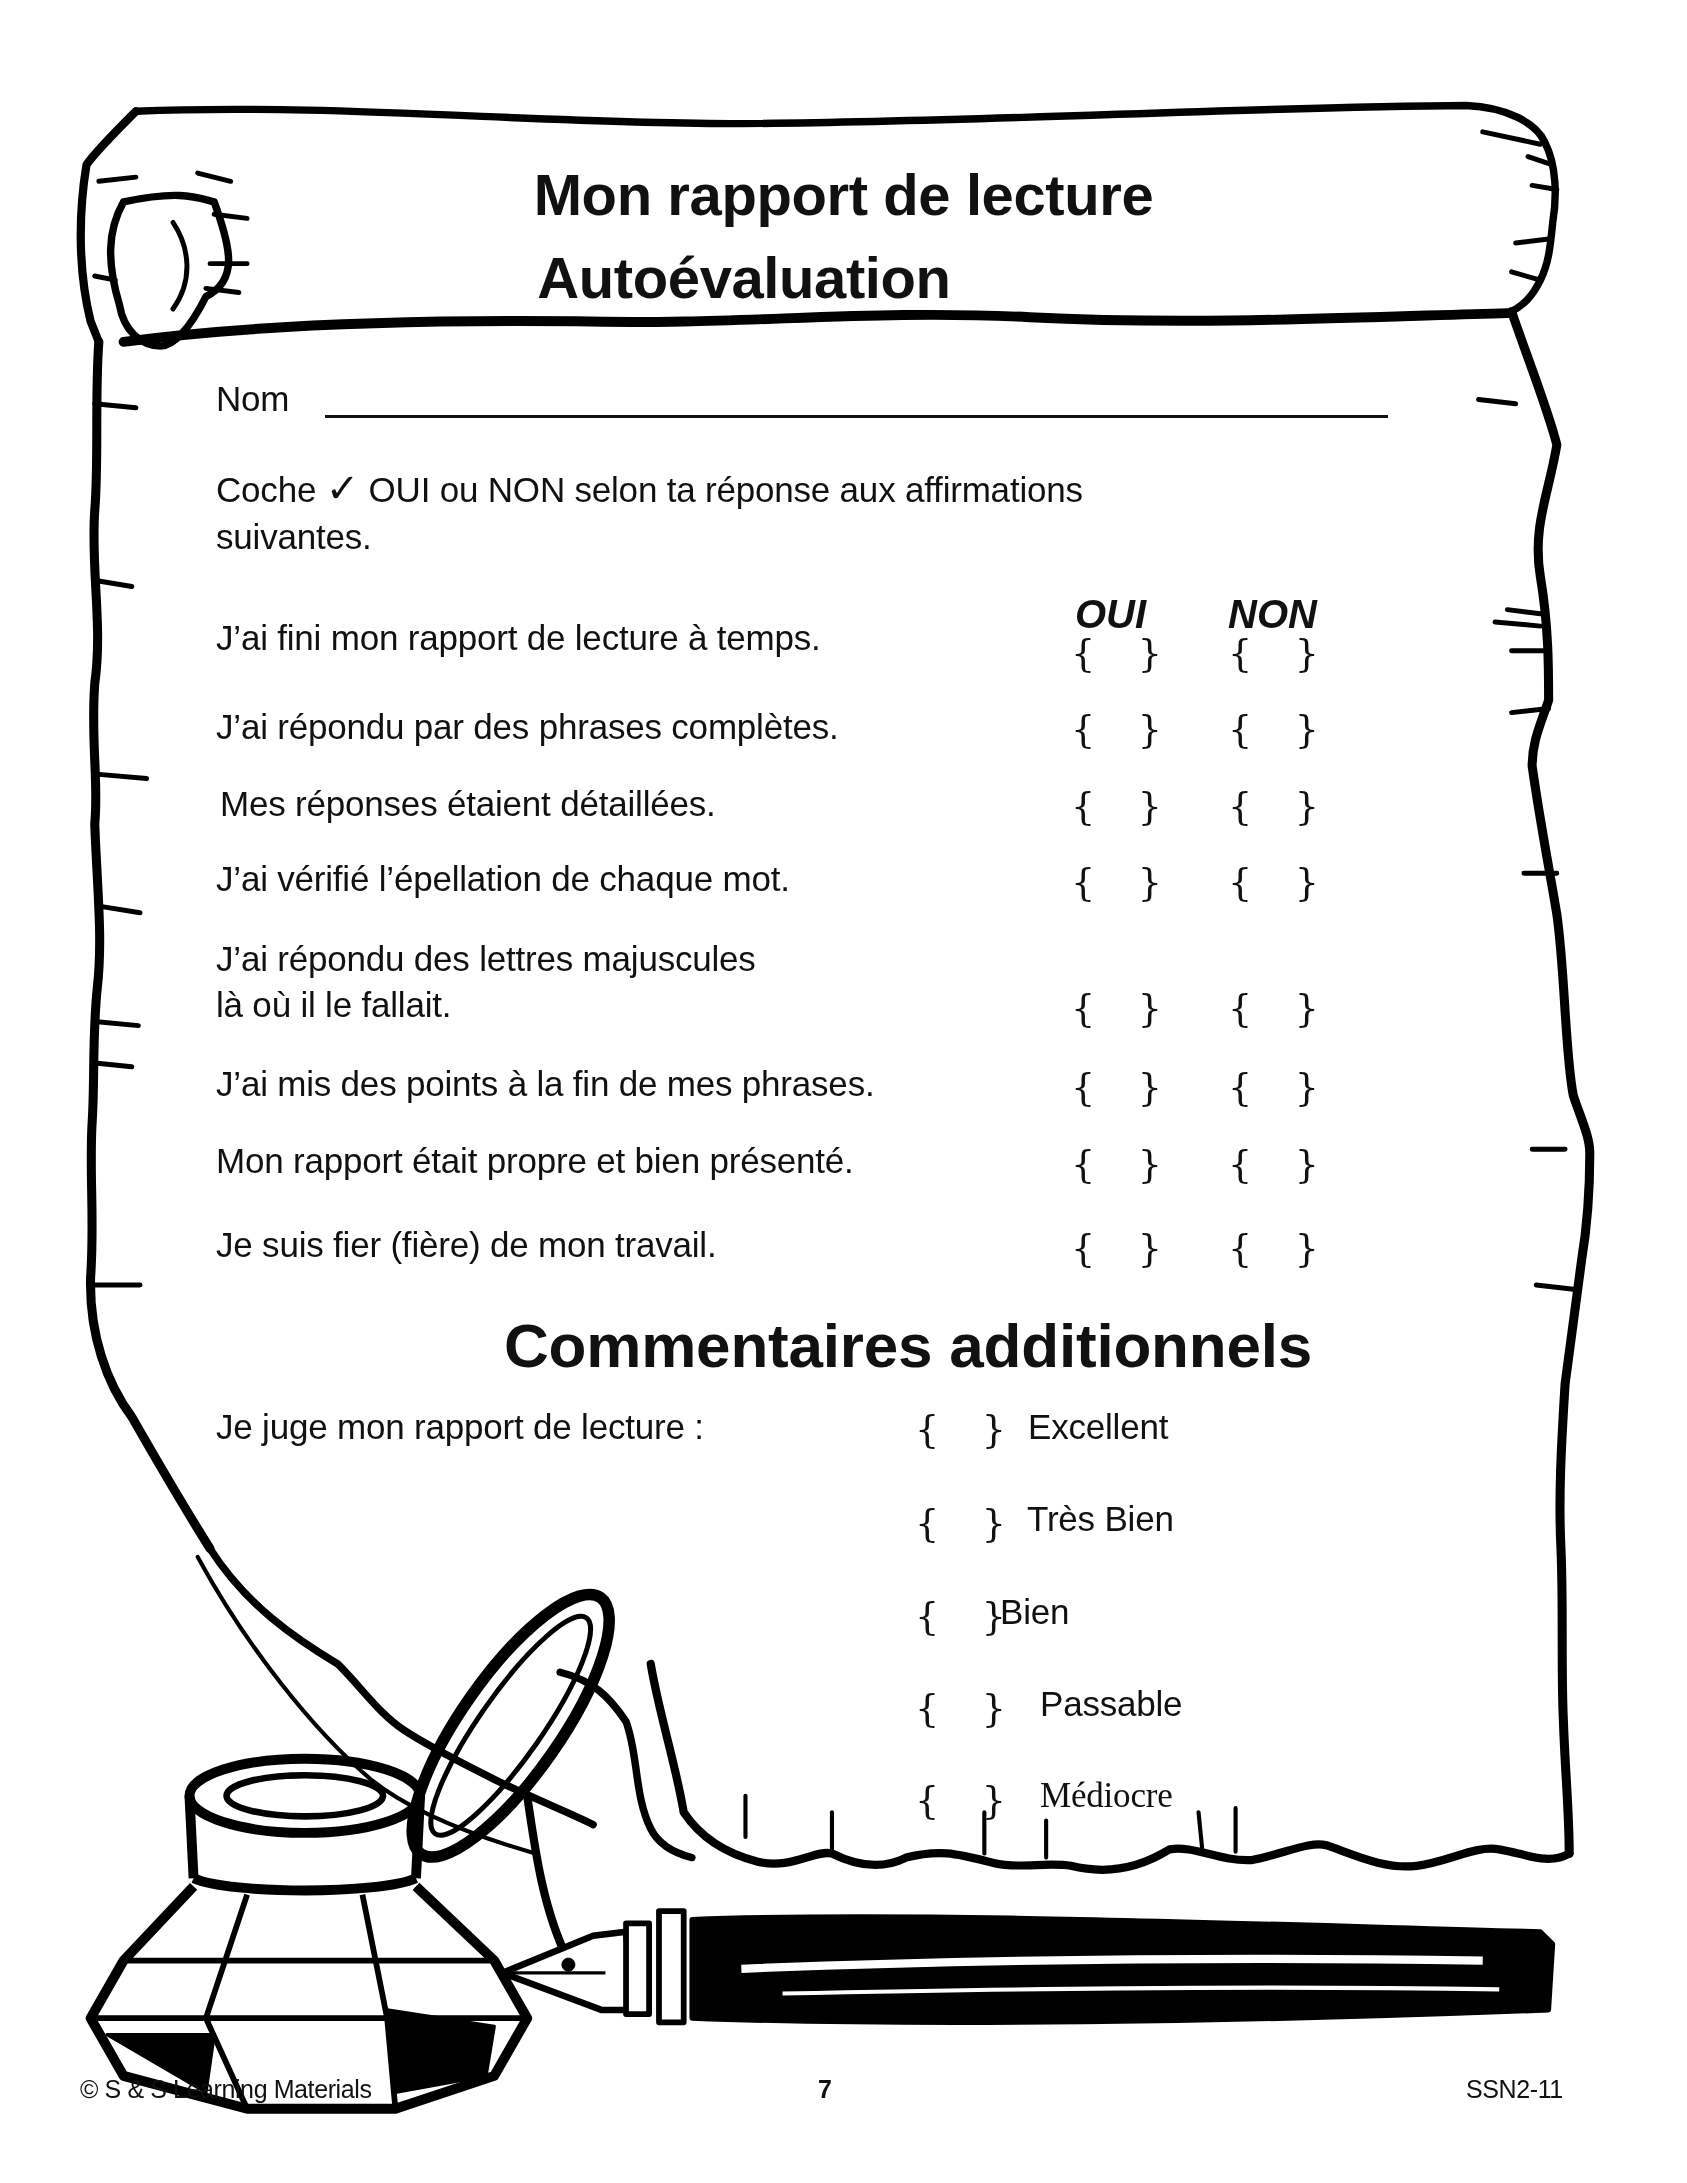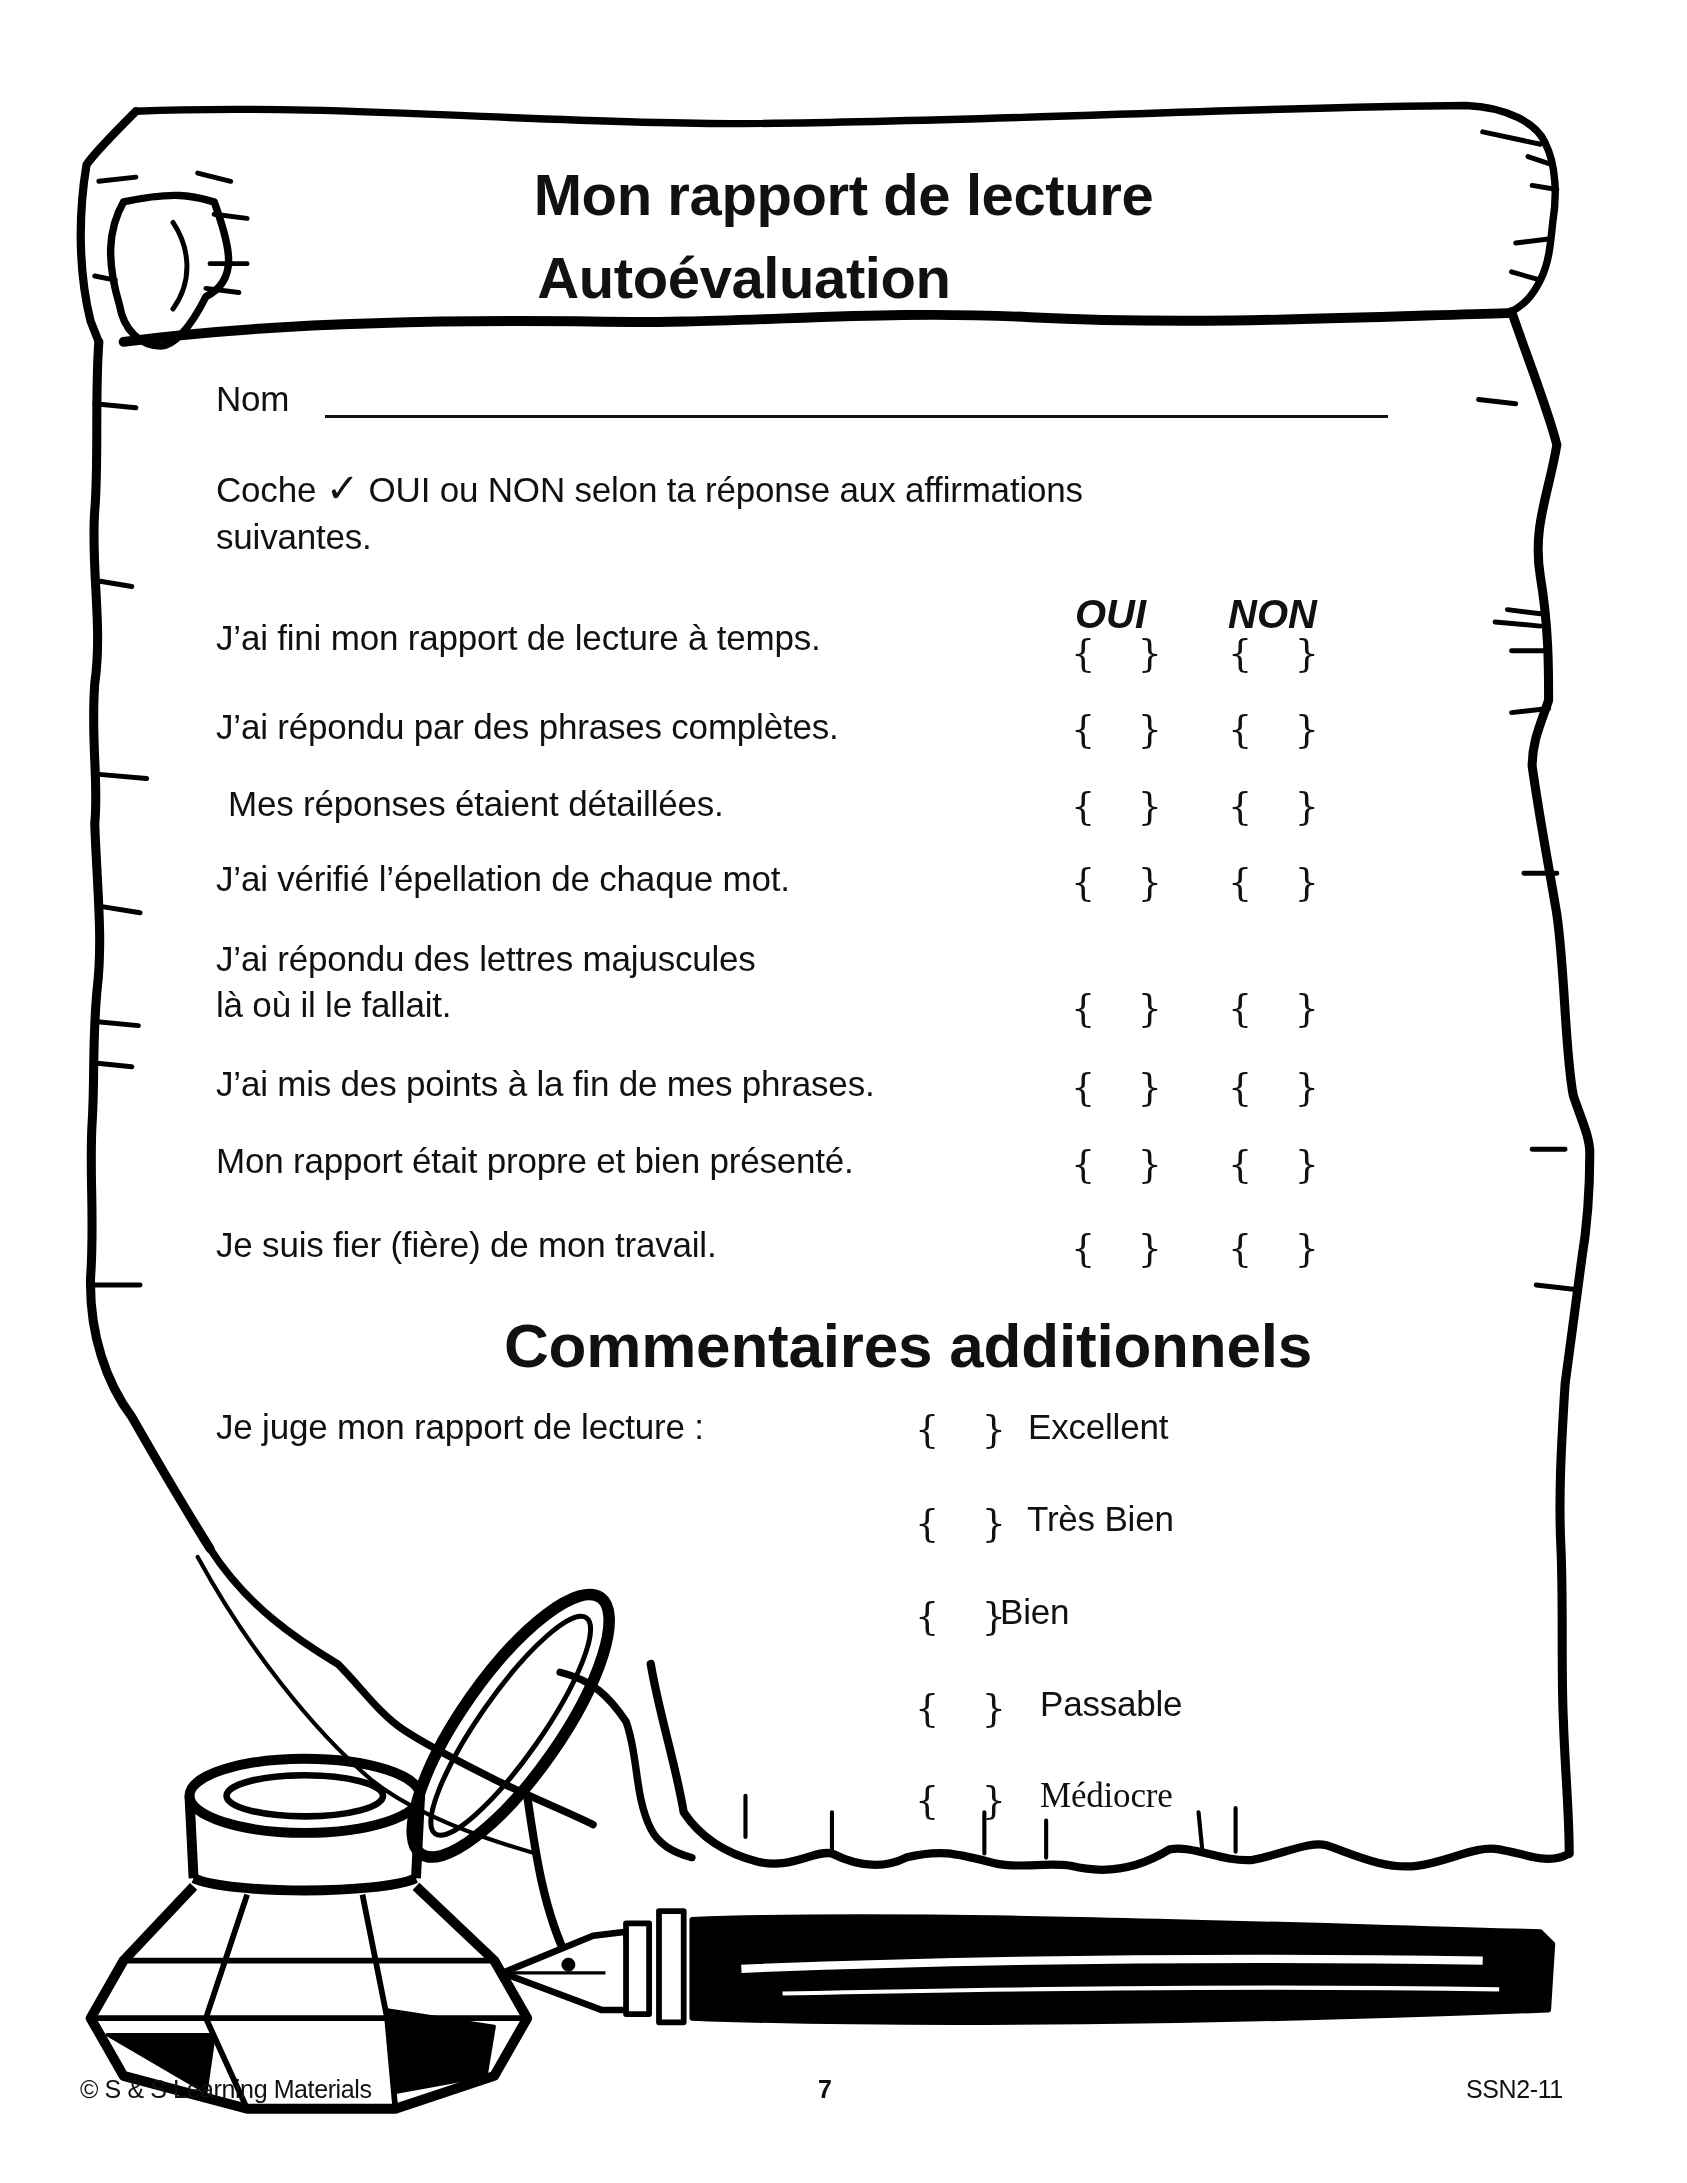--- a/index.html
+++ b/index.html
@@ -115,21 +115,21 @@
 <div class="abs body-text" style="left:216px; top:707px;">J’ai répondu par des phrases complètes.</div>
 <div class="cb" style="left:1071px; top:710px;">
   <span class="brace l">{</span>
     <span class="brace r">}</span>
   </div>
 <div class="cb" style="left:1228px; top:710px;">
   <span class="brace l">{</span>
     <span class="brace r">}</span>
   </div>
 
-<div class="abs body-text" style="left:228px; top:784px;">Mes réponses étaient détaillées.</div>
+<div class="abs body-text" style="left:220px; top:784px;">Mes réponses étaient détaillées.</div>
 <div class="cb" style="left:1071px; top:787px;">
   <span class="brace l">{</span>
     <span class="brace r">}</span>
   </div>
 <div class="cb" style="left:1228px; top:787px;">
   <span class="brace l">{</span>
     <span class="brace r">}</span>
   </div>
 
 <div class="abs body-text" style="left:216px; top:859px;">J’ai vérifié l’épellation de chaque mot.</div>

